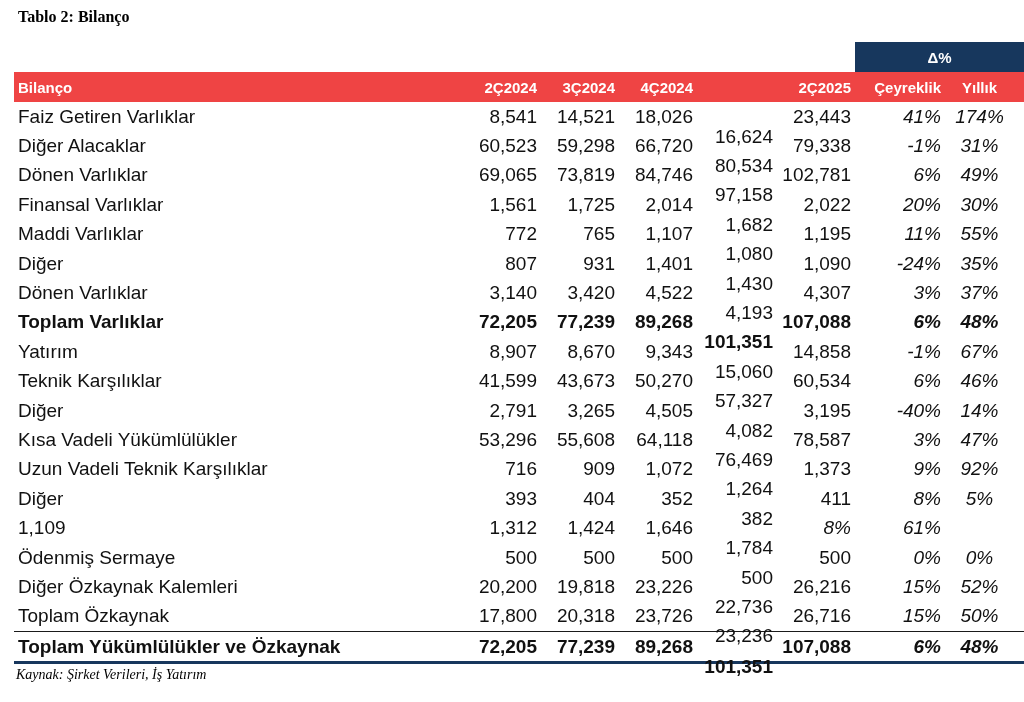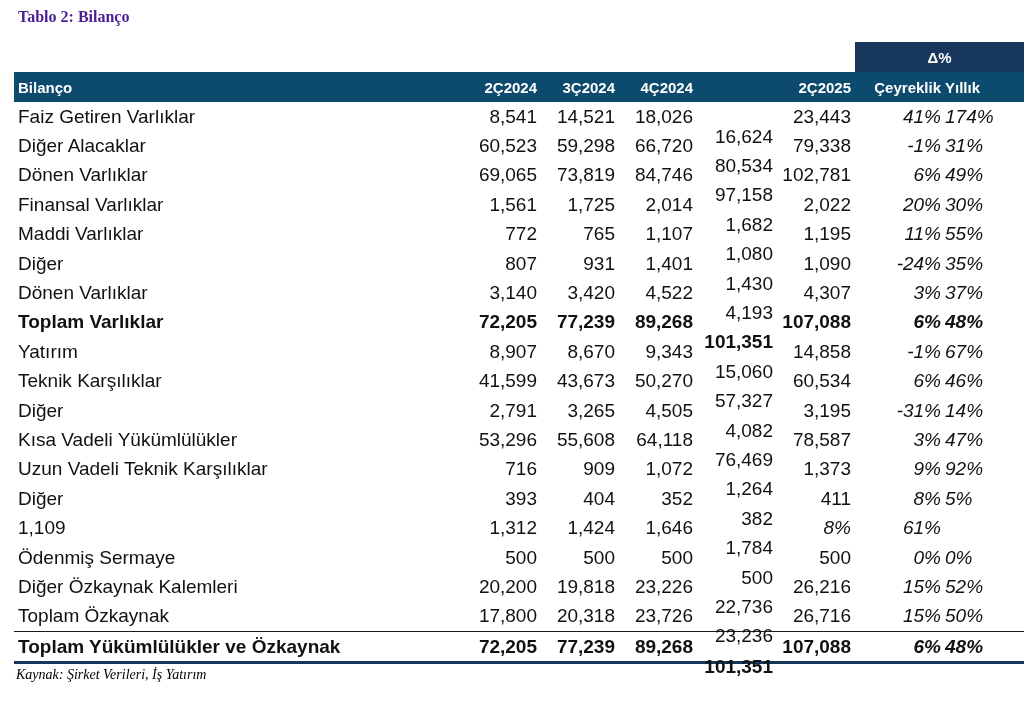--- a/index.html
+++ b/index.html
@@ -14,21 +14,21 @@
     font-family: "Liberation Sans", sans-serif;
     overflow: hidden;
   }
   .report-title {
     position: absolute;
     left: 18px;
     top: 8px;
     font-family: "Liberation Serif", serif;
     font-weight: bold;
     font-size: 16px;
-    color: #4c1d95;
+    color: #000000;
   }
   .table-wrap {
     position: absolute;
     left: 14px;
     top: 42px;
     width: 1010px;
   }
   .delta-box {
     margin-left: 841px;
     width: 169px;
@@ -37,21 +37,21 @@
     color: #ffffff;
     font-weight: bold;
     font-size: 15px;
     display: flex;
     align-items: center;
     justify-content: center;
   }
   .thead {
     display: flex;
     height: 30px;
-    background: #0c4a6e;
+    background: #ef4444;
     color: #ffffff;
     font-weight: bold;
     font-size: 15px;
     align-items: center;
   }
   .tbody {
     border-bottom: 3px solid #17375d;
   }
   .tr {
     display: flex;
@@ -66,21 +66,21 @@
   
   .thead > .cell:nth-child(1), .tr > .cell:nth-child(1) { width: 449px; text-align: left; padding-left: 4px; }
   .thead > .cell:nth-child(2), .tr > .cell:nth-child(2) { width: 78px; }
   .thead > .cell:nth-child(3), .tr > .cell:nth-child(3) { width: 78px; }
   .thead > .cell:nth-child(4), .tr > .cell:nth-child(4) { width: 78px; }
   .thead > .cell:nth-child(5), .tr > .cell:nth-child(5) { width: 80px; margin-top: 40px; }
   .thead > .cell:nth-child(6), .tr > .cell:nth-child(6) { width: 78px; }
   .thead > .cell:nth-child(7), .tr > .cell:nth-child(7) { width: 90px; text-align: right; }
   .thead > .cell:nth-child(8), .tr > .cell:nth-child(8) { width: 79px; }
   .num { text-align: right; padding-right: 4px; }
-  .thead > .cell:nth-child(8), .tr > .cell:nth-child(8) { padding-right: 10px; text-align: left; }
+  .thead > .cell:nth-child(8), .tr > .cell:nth-child(8) { padding-right: 10px; text-align: center; }
   .pct { font-style: italic; }
   .source-note {
     position: absolute;
     left: 16px;
     top: 667px;
     font-family: "Liberation Serif", serif;
     font-weight: normal;
     font-style: italic;
     font-size: 14px;
     color: #000000;
@@ -204,21 +204,21 @@
         <div class="cell num pct">6%</div>
         <div class="cell num pct">46%</div>
       </div>
       <div class="tr">
         <div class="cell">Diğer</div>
         <div class="cell num">2,791</div>
         <div class="cell num">3,265</div>
         <div class="cell num">4,505</div>
         <div class="cell num">4,082</div>
         <div class="cell num">3,195</div>
-        <div class="cell num pct">-31%</div>
+        <div class="cell num pct">-40%</div>
         <div class="cell num pct">14%</div>
       </div>
       <div class="tr">
         <div class="cell">Kısa Vadeli Yükümlülükler</div>
         <div class="cell num">53,296</div>
         <div class="cell num">55,608</div>
         <div class="cell num">64,118</div>
         <div class="cell num">76,469</div>
         <div class="cell num">78,587</div>
         <div class="cell num pct">3%</div>

